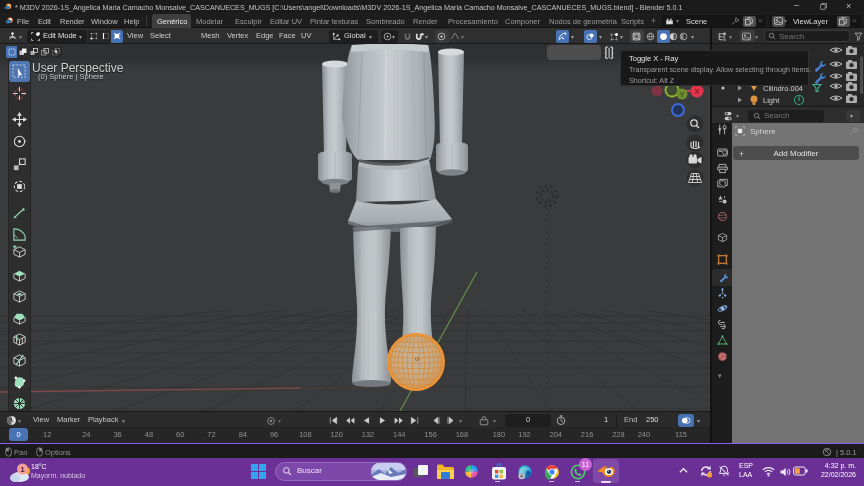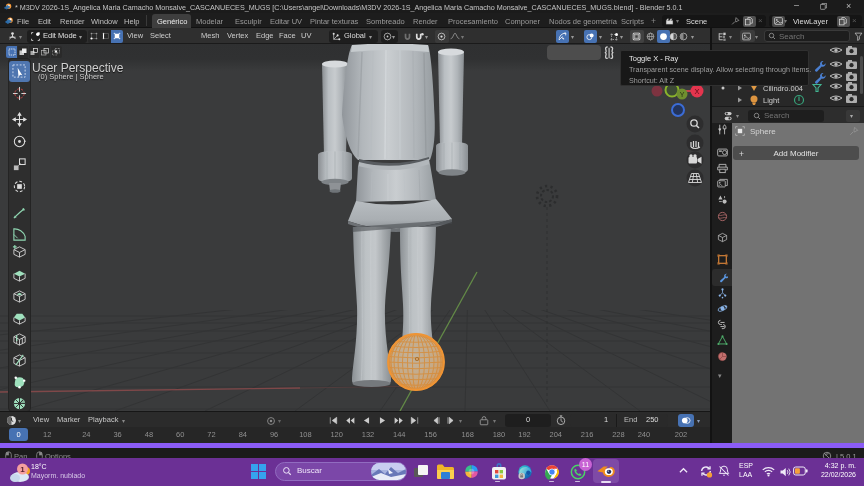--- a/index.html
+++ b/index.html
@@ -11,21 +11,21 @@
 #vpheader { left:0; top:28px; width:710px; height:16px; background:#2f2f2f; border-bottom:1px solid #1a1a1a; }
 #outheader { left:712px; top:28px; width:152px; height:16px; background:#2b2b2b; border-bottom:1px solid #1a1a1a; }
 #viewport { left:0; top:44px; width:710px; height:367px; background:linear-gradient(#2f3031 0px, #303132 15px, #3a3b3c 27px, #3a3b3c 100%); overflow:hidden; }
 #rightpanel { left:712px; top:44px; width:152px; height:399px; background:#2c2c2c; }
 #outliner { left:0; top:0; width:152px; height:62px; background:#282828; }
 #propsheader { left:0; top:62px; width:152px; height:17px; background:#2d2d2d; border-top:1px solid #1a1a1a;}
 #propsbody { left:0; top:79px; width:152px; height:320px; background:#737373; }
 #tabstrip { left:0; top:79px; width:20px; height:320px; background:#1d1d1d; }
 #tlheader { left:0; top:411px; width:710px; height:16px; background:#2b2b2b; border-top:1px solid #161616; }
 #tlruler { left:0; top:427px; width:710px; height:16px; background:#262626; }
-#statusbar { left:0; top:443px; width:864px; height:15px; background:#1b1b1b; color:#8f8f8f; font-size:7.5px; border-top:5px solid #8b5cf6; }
+#statusbar { left:0; top:443px; width:864px; height:15px; background:#1b1b1b; color:#8f8f8f; font-size:7.5px; border-top:1px solid #8b5cf6; }
 #taskbar { left:0; top:458px; width:864px; height:28px; background:#6b3095; }
 .vborder { left:710px; top:28px; width:2px; height:415px; background:#121212; }
 .menuitem { display:inline-block; color:#c0c0c0; }
 .btn { background:#232323; border-radius:3px; color:#d8d8d8; }
 .tooltip { background:#181818; border:1px solid #303030; border-radius:2px; color:#a8a8a8; }
 svg { display:block; }
 </style>
 </head>
 <body>
 <div id="titlebar" class="abs">
@@ -774,28 +774,28 @@
       <div class="abs" style="left:136.9px;top:0;width:24px;text-align:center">48</div>
       <div class="abs" style="left:168.2px;top:0;width:24px;text-align:center">60</div>
       <div class="abs" style="left:199.5px;top:0;width:24px;text-align:center">72</div>
       <div class="abs" style="left:230.8px;top:0;width:24px;text-align:center">84</div>
       <div class="abs" style="left:262.1px;top:0;width:24px;text-align:center">96</div>
       <div class="abs" style="left:293.4px;top:0;width:24px;text-align:center">108</div>
       <div class="abs" style="left:324.7px;top:0;width:24px;text-align:center">120</div>
       <div class="abs" style="left:356.0px;top:0;width:24px;text-align:center">132</div>
       <div class="abs" style="left:387.3px;top:0;width:24px;text-align:center">144</div>
       <div class="abs" style="left:418.6px;top:0;width:24px;text-align:center">156</div>
-      <div class="abs" style="left:449.9px;top:0;width:24px;text-align:right">168</div>
+      <div class="abs" style="left:449.9px;top:0;width:24px;text-align:center">168</div>
       <div class="abs" style="left:481.2px;top:0;width:24px;text-align:right">180</div>
       <div class="abs" style="left:512.5px;top:0;width:24px;text-align:center">192</div>
       <div class="abs" style="left:543.8px;top:0;width:24px;text-align:center">204</div>
       <div class="abs" style="left:575.1px;top:0;width:24px;text-align:center">216</div>
       <div class="abs" style="left:606.4px;top:0;width:24px;text-align:center">228</div>
       <div class="abs" style="left:637.7px;top:0;width:24px;text-align:left">240</div>
-      <div class="abs" style="left:669.0px;top:0;width:24px;text-align:center">202</div>
+      <div class="abs" style="left:669.0px;top:0;width:24px;text-align:center">115</div>
     </div>
 </div>
 <div id="statusbar" class="abs">
   <svg class="abs" style="left:5px;top:3px" width="7" height="10" viewBox="0 0 10 14">
       <rect x="1" y="1" width="8" height="12" rx="4" fill="none" stroke="#8a8a8a" stroke-width="1.2"></rect>
       <line x1="5" y1="1" x2="5" y2="6" stroke="#8a8a8a"></line>
       <rect x="1.5" y="1.5" width="3.5" height="4.5" fill="#8a8a8a"></rect>
     </svg>
   <div class="abs" style="left:14px;top:3.5px">Pan</div>
   <svg class="abs" style="left:36px;top:3px" width="7" height="10" viewBox="0 0 10 14">

